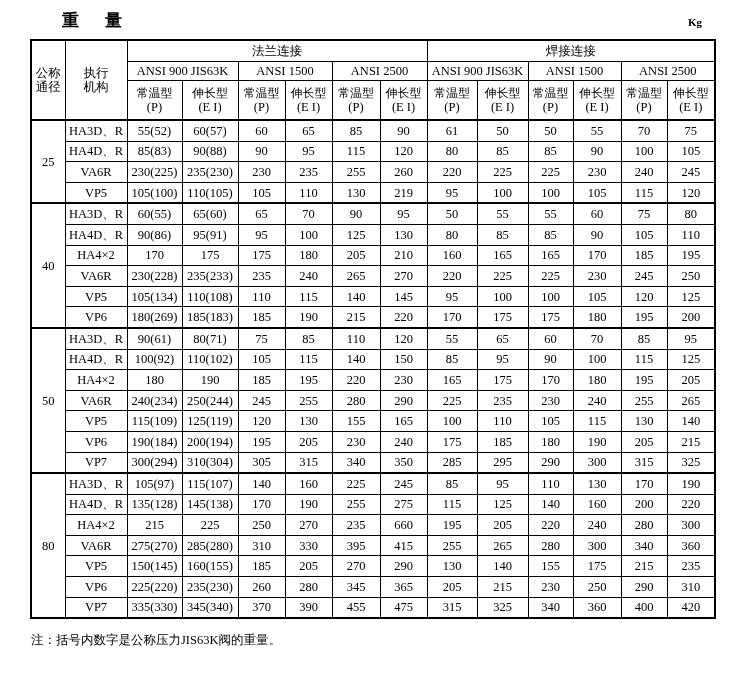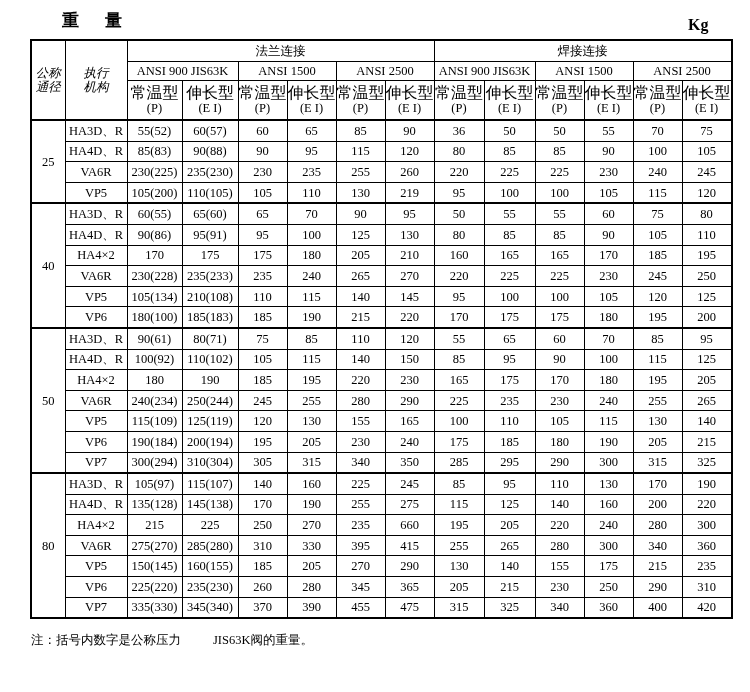--- a/index.html
+++ b/index.html
@@ -2,35 +2,35 @@
 <html><head>
 <meta charset="utf-8">
 <style>
   html, body { margin:0; padding:0; background:#ffffff; }
   body { width:750px; height:692px; position:relative; overflow:hidden;
          font-family:"Liberation Serif","DejaVu Serif",serif; color:#000; }
   .title { position:absolute; left:30px; top:9px; font-size:17px; font-weight:bold;
            font-family:"DejaVu Sans",sans-serif; letter-spacing:0;margin-left:32px; }
   .title span { display:inline-block; }
   .title .t2 { margin-left:26px; }
-  .unit { position:absolute; left:688px; top:16px; font-size:16px; font-weight:bold; }
+  .unit { position:absolute; left:688px; top:16px; font-size:11px; font-weight:bold; }
   table.w { position:absolute; left:30px; top:39px; border-collapse:collapse;
             border:2px solid #000; table-layout:fixed; }
   table.w td { border:1px solid #000; padding:0; text-align:center; vertical-align:middle;
                font-size:12.5px; line-height:14px; white-space:nowrap; overflow:hidden; }
-  .cjk { font-family:"DejaVu Sans",sans-serif; font-size:16px; }
+  .cjk { font-family:"DejaVu Sans",sans-serif; font-size:12px; }
   .hdr-row1 td { height:20px; }
   .hdr-row2 td { height:18px; }
   .hdr-row3 td { height:38px; }
   .body-row td { height:19.6px; }
   .thick-top td { border-top:2px solid #000 !important; }
-  .left-hdr { vertical-align:middle; line-height:22px;font-style:italic; }
+  .left-hdr { vertical-align:middle; line-height:22px; }
   .note { position:absolute; left:31px; top:632px; font-size:12.5px;
           font-family:"DejaVu Sans",sans-serif; }
-  .note .latin { font-family:"Liberation Serif",serif;padding-left:32px; }
+  .note .latin { font-family:"Liberation Serif",serif; }
 </style>
 </head>
 <body>
 
 <div class="title">
   <span>重</span><span class="t2">量</span>
 </div>
 <div class="unit">Kg</div>
 
 <table class="w">
@@ -83,21 +83,21 @@
   <tbody id="tbody">
       <tr class="body-row thick-top">
         <td rowspan="4">25</td>
         <td>HA3D、R</td>
         <td>55(52)</td>
         <td>60(57)</td>
         <td>60</td>
         <td>65</td>
         <td>85</td>
         <td>90</td>
-        <td>36</td>
+        <td>61</td>
         <td>50</td>
         <td>50</td>
         <td>55</td>
         <td>70</td>
         <td>75</td>
       </tr>
       <tr class="body-row">
         <td>HA4D、R</td>
         <td>85(83)</td>
         <td>90(88)</td>
@@ -122,21 +122,21 @@
         <td>260</td>
         <td>220</td>
         <td>225</td>
         <td>225</td>
         <td>230</td>
         <td>240</td>
         <td>245</td>
       </tr>
       <tr class="body-row">
         <td>VP5</td>
-        <td>105(200)</td>
+        <td>105(100)</td>
         <td>110(105)</td>
         <td>105</td>
         <td>110</td>
         <td>130</td>
         <td>219</td>
         <td>95</td>
         <td>100</td>
         <td>100</td>
         <td>105</td>
         <td>115</td>
@@ -199,35 +199,35 @@
         <td>220</td>
         <td>225</td>
         <td>225</td>
         <td>230</td>
         <td>245</td>
         <td>250</td>
       </tr>
       <tr class="body-row">
         <td>VP5</td>
         <td>105(134)</td>
-        <td>210(108)</td>
+        <td>110(108)</td>
         <td>110</td>
         <td>115</td>
         <td>140</td>
         <td>145</td>
         <td>95</td>
         <td>100</td>
         <td>100</td>
         <td>105</td>
         <td>120</td>
         <td>125</td>
       </tr>
       <tr class="body-row">
         <td>VP6</td>
-        <td>180(100)</td>
+        <td>180(269)</td>
         <td>185(183)</td>
         <td>185</td>
         <td>190</td>
         <td>215</td>
         <td>220</td>
         <td>170</td>
         <td>175</td>
         <td>175</td>
         <td>180</td>
         <td>195</td>

